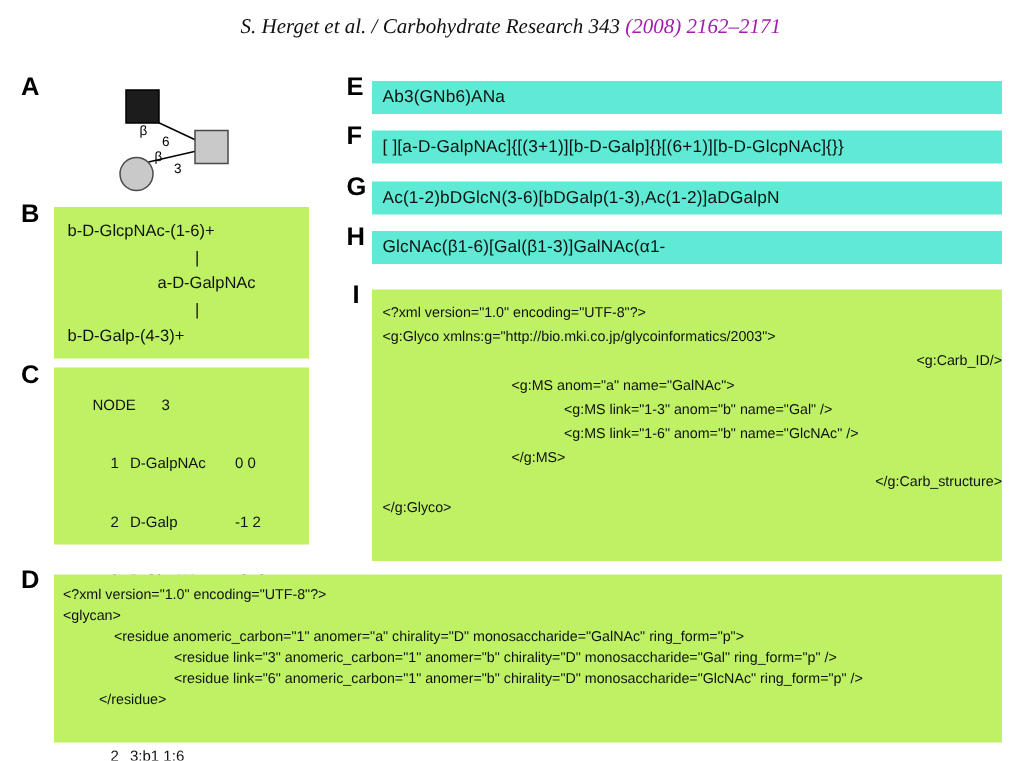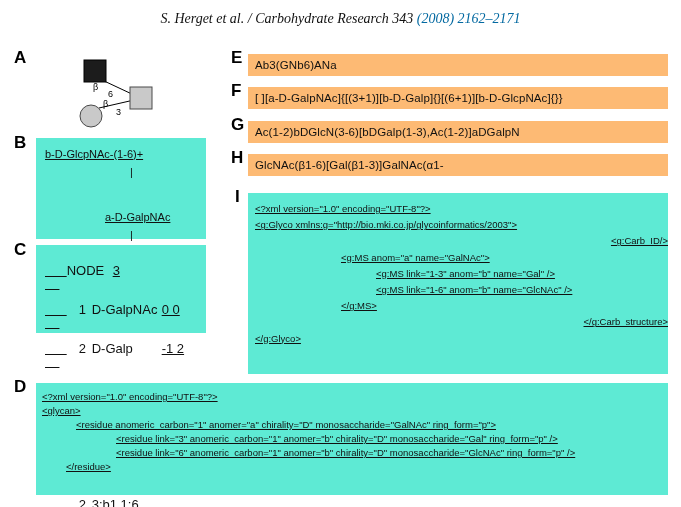--- a/index.html
+++ b/index.html
@@ -5,65 +5,65 @@
   * { margin:0; padding:0; box-sizing:border-box; }
   html,body { background:#ffffff; }
   body { width:681px; height:507px; font-family:"Liberation Sans", sans-serif; color:#111; }
   .page { position:relative; width:681px; height:507px; overflow:hidden; }
 
   .running-head {
     position:absolute; top:11px; left:0; width:100%;
     text-align:center; font-family:"Liberation Serif", serif;
     font-style:italic; font-size:14px; color:#111;
   }
-  .running-head .cite-link { color:#0369a1; text-decoration:none; }
+  .running-head .cite-link { color:#a21caf; text-decoration:none; }
 
   .panel-label {
     position:absolute; font-weight:bold; font-size:17px; color:#000;
     font-family:"Liberation Sans", sans-serif;
   }
   #label-a { left:14px;  top:48px; }
   #label-b { left:14px;  top:133px; }
   #label-c { left:14px;  top:240px; }
   #label-d { left:14px;  top:377px; }
   #label-e { left:231px; top:48px; }
   #label-f { left:231px; top:81px; }
   #label-g { left:231px; top:115px; }
   #label-h { left:231px; top:148px; }
   #label-i { left:235px; top:187px; }
 
-  .graybox { position:absolute; background:#5eead4;text-decoration:underline; }
+  .graybox { position:absolute; background:#bef264; }
 
   
   #diagram-a { position:absolute; left:60px; top:50px; width:110px; height:85px; }
 
   
   #box-b { left:36px; top:138px; width:170px; height:101px; padding:8px 0 0 9px; font-size:11px; }
   #box-b .code-line { line-height:17.5px; white-space:pre; }
   .b-pad-bar  { padding-left:85px; }
-  .b-pad-name { padding-left:60px;margin-top:28px; }
+  .b-pad-name { padding-left:60px; }
 
   
-  #box-c { left:36px; top:245px; width:170px; height:88px; padding:6px 0 0 9px; font-size:13px; }
+  #box-c { left:36px; top:245px; width:170px; height:118px; padding:6px 0 0 9px; font-size:10px; }
   #box-c .code-line { line-height:13px; white-space:pre; }
   .c-kw   { display:inline-block; width:46px; }
   .c-idx  { display:inline-block; margin-left:12px; width:13px; }
   .c-name { display:inline-block; width:70px; }
 
   
   #box-d { left:36px; top:383px; width:632px; height:112px; padding:7px 0 0 6px; font-size:9.5px; }
   #box-d .code-line { line-height:14px; white-space:pre; }
   .d-ind-1 { padding-left:34px; }
   .d-ind-2 { padding-left:74px; }
   .d-ind-c { padding-left:24px; }
 
   
   .graybar {
     position:absolute; left:248px; width:420px; height:22px;
-    background:#fdba74; display:flex; align-items:center;
+    background:#5eead4; display:flex; align-items:center;
     padding-left:7px; font-size:11.5px; letter-spacing:0.1px;
   }
   #bar-e { top:54px; }
   #bar-f { top:87px; }
   #bar-g { top:121px; }
   #bar-h { top:154px; }
 
   
   #box-i { left:248px; top:193px; width:420px; height:181px; padding:8px 0 0 7px; font-size:9.5px; }
   #box-i .code-line { line-height:16.2px; white-space:pre; }

